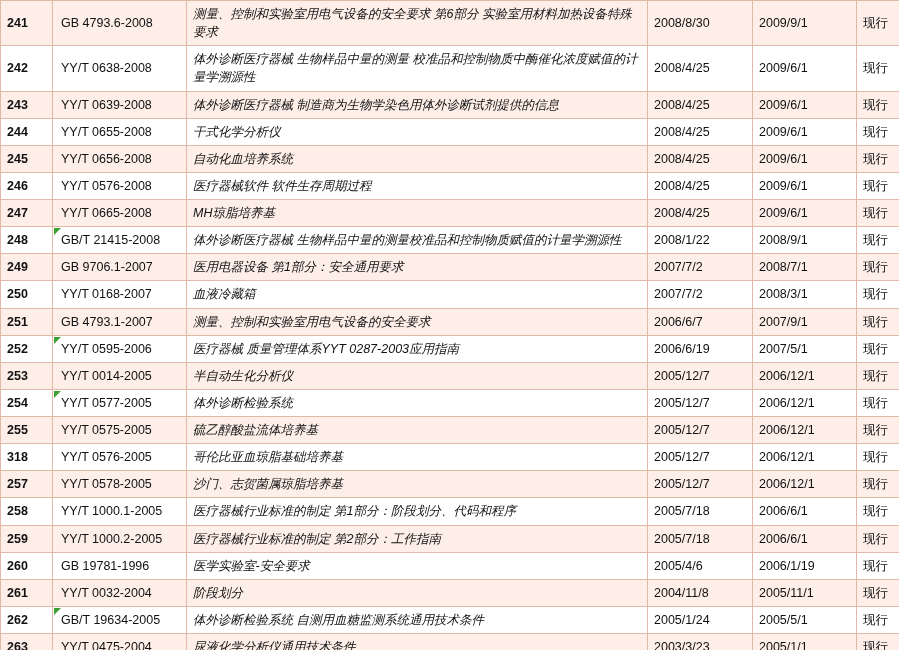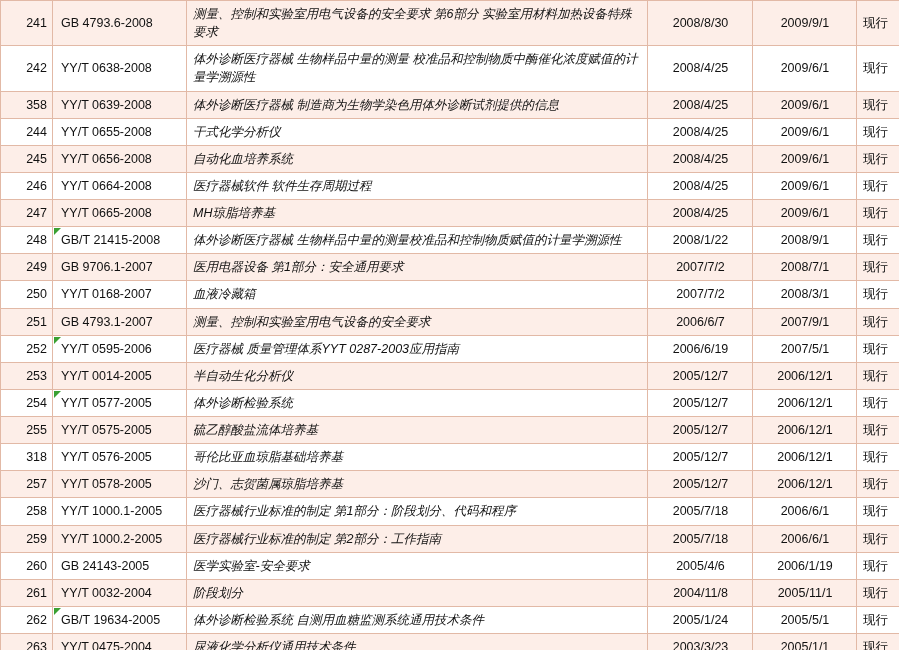--- a/index.html
+++ b/index.html
@@ -53,25 +53,25 @@
     border: 1px solid #e2b9a6;
     padding: 4px 5px 4px 6px;
     vertical-align: middle;
     line-height: 1.45;
     word-break: break-all;
     background-clip: padding-box;
   }
   tr.row-odd td { background: #fdeee8; }
   tr.row-even td { background: #ffffff; }
 
-  .c-num   { width: 40px;  text-align: right; padding-left: 2px; padding-right: 2px;}
+  .c-num   { width: 40px;  text-align: left; padding-left: 2px; padding-right: 2px; font-weight: bold;}
   .c-code  { width: 122px; position: relative; }
   .c-title { width: 449px; font-style: italic; }
-  .c-date1 { width: 93px;  text-align: center; }
-  .c-date2 { width: 92px;  text-align: center; }
+  .c-date1 { width: 93px;  text-align: left; }
+  .c-date2 { width: 92px;  }
   .c-status{ width: 85px; }
 
   
   .c-code.marker::before {
     content: "";
     position: absolute;
     top: 1px;
     left: 1px;
     width: 0;
     height: 0;
@@ -98,21 +98,21 @@
       </tr>
       <tr class="row-even">
         <td class="c-num">242</td>
         <td class="c-code"><span class="code-text">YY/T 0638-2008</span></td>
         <td class="c-title">体外诊断医疗器械 生物样品中量的测量 校准品和控制物质中酶催化浓度赋值的计量学溯源性</td>
         <td class="c-date1">2008/4/25</td>
         <td class="c-date2">2009/6/1</td>
         <td class="c-status">现行</td>
       </tr>
       <tr class="row-odd">
-        <td class="c-num">358</td>
+        <td class="c-num">243</td>
         <td class="c-code"><span class="code-text">YY/T 0639-2008</span></td>
         <td class="c-title">体外诊断医疗器械 制造商为生物学染色用体外诊断试剂提供的信息</td>
         <td class="c-date1">2008/4/25</td>
         <td class="c-date2">2009/6/1</td>
         <td class="c-status">现行</td>
       </tr>
       <tr class="row-even">
         <td class="c-num">244</td>
         <td class="c-code"><span class="code-text">YY/T 0655-2008</span></td>
         <td class="c-title">干式化学分析仪</td>
@@ -123,21 +123,21 @@
       <tr class="row-odd">
         <td class="c-num">245</td>
         <td class="c-code"><span class="code-text">YY/T 0656-2008</span></td>
         <td class="c-title">自动化血培养系统</td>
         <td class="c-date1">2008/4/25</td>
         <td class="c-date2">2009/6/1</td>
         <td class="c-status">现行</td>
       </tr>
       <tr class="row-even">
         <td class="c-num">246</td>
-        <td class="c-code"><span class="code-text">YY/T 0664-2008</span></td>
+        <td class="c-code"><span class="code-text">YY/T 0576-2008</span></td>
         <td class="c-title">医疗器械软件 软件生存周期过程</td>
         <td class="c-date1">2008/4/25</td>
         <td class="c-date2">2009/6/1</td>
         <td class="c-status">现行</td>
       </tr>
       <tr class="row-odd">
         <td class="c-num">247</td>
         <td class="c-code"><span class="code-text">YY/T 0665-2008</span></td>
         <td class="c-title">MH琼脂培养基</td>
         <td class="c-date1">2008/4/25</td>
@@ -235,21 +235,21 @@
       <tr class="row-odd">
         <td class="c-num">259</td>
         <td class="c-code"><span class="code-text">YY/T 1000.2-2005</span></td>
         <td class="c-title">医疗器械行业标准的制定 第2部分：工作指南</td>
         <td class="c-date1">2005/7/18</td>
         <td class="c-date2">2006/6/1</td>
         <td class="c-status">现行</td>
       </tr>
       <tr class="row-even">
         <td class="c-num">260</td>
-        <td class="c-code"><span class="code-text">GB 24143-2005</span></td>
+        <td class="c-code"><span class="code-text">GB 19781-1996</span></td>
         <td class="c-title">医学实验室-安全要求</td>
         <td class="c-date1">2005/4/6</td>
         <td class="c-date2">2006/1/19</td>
         <td class="c-status">现行</td>
       </tr>
       <tr class="row-odd">
         <td class="c-num">261</td>
         <td class="c-code"><span class="code-text">YY/T 0032-2004</span></td>
         <td class="c-title">阶段划分</td>
         <td class="c-date1">2004/11/8</td>

